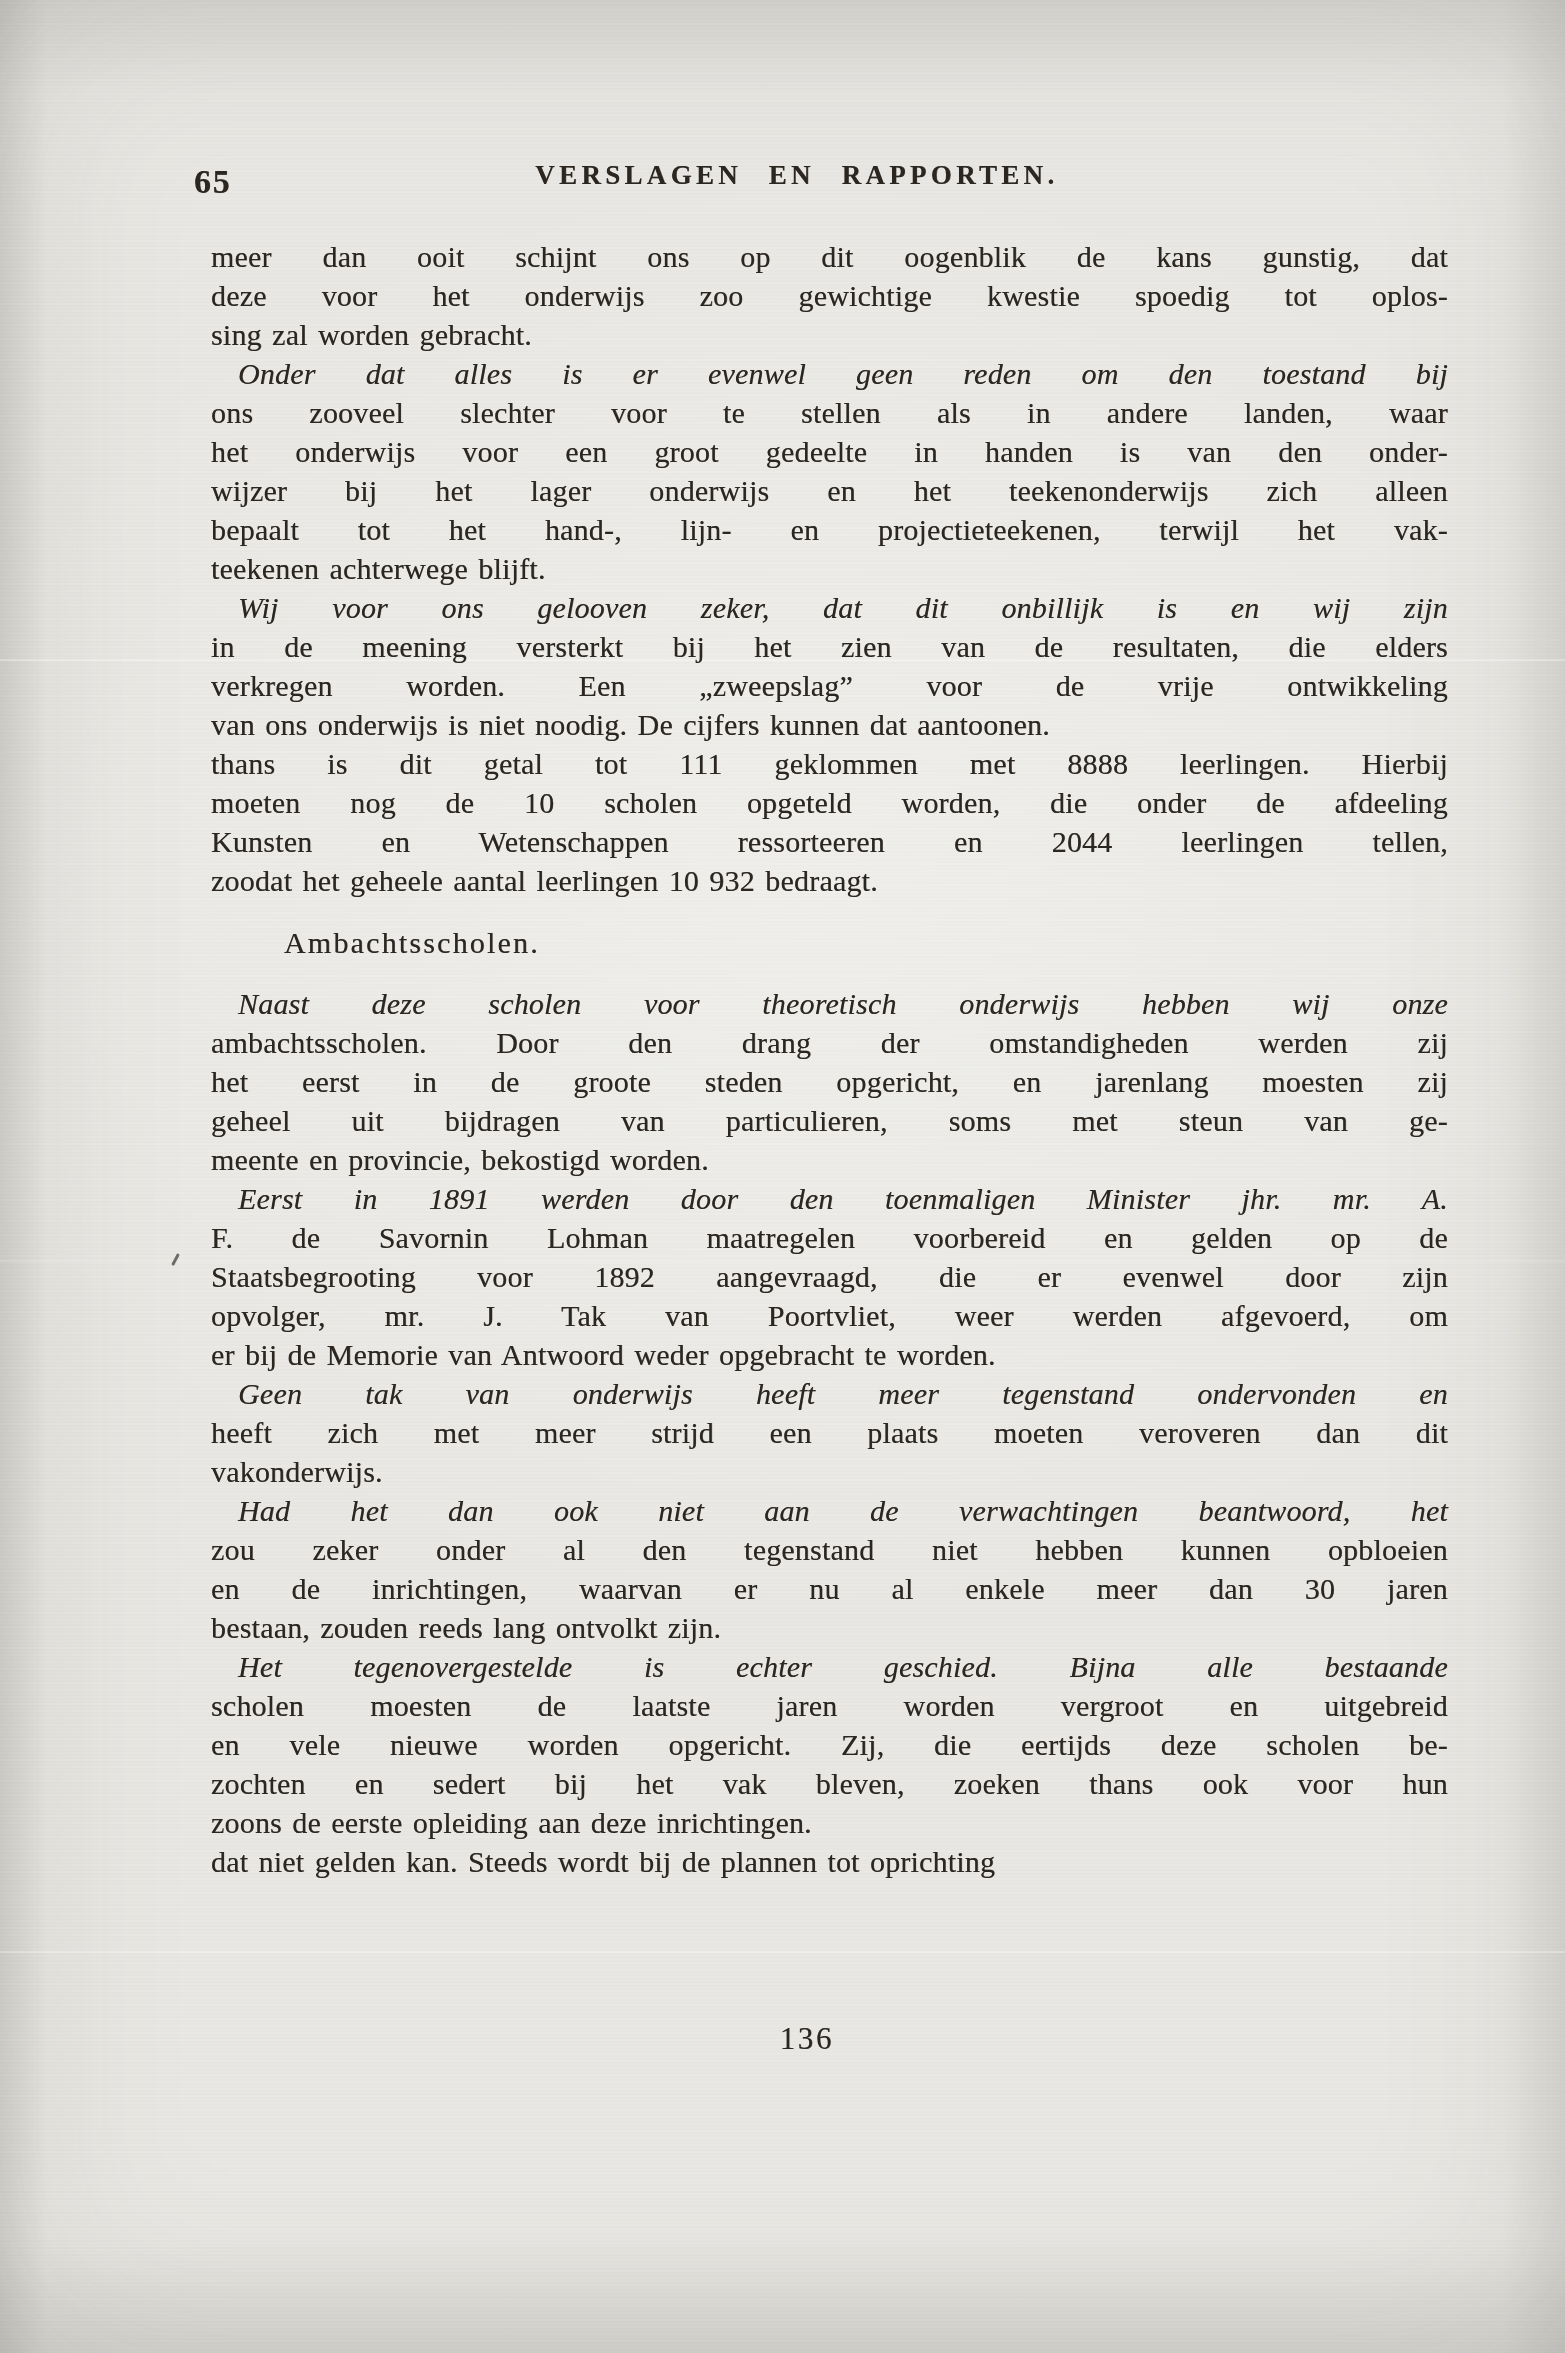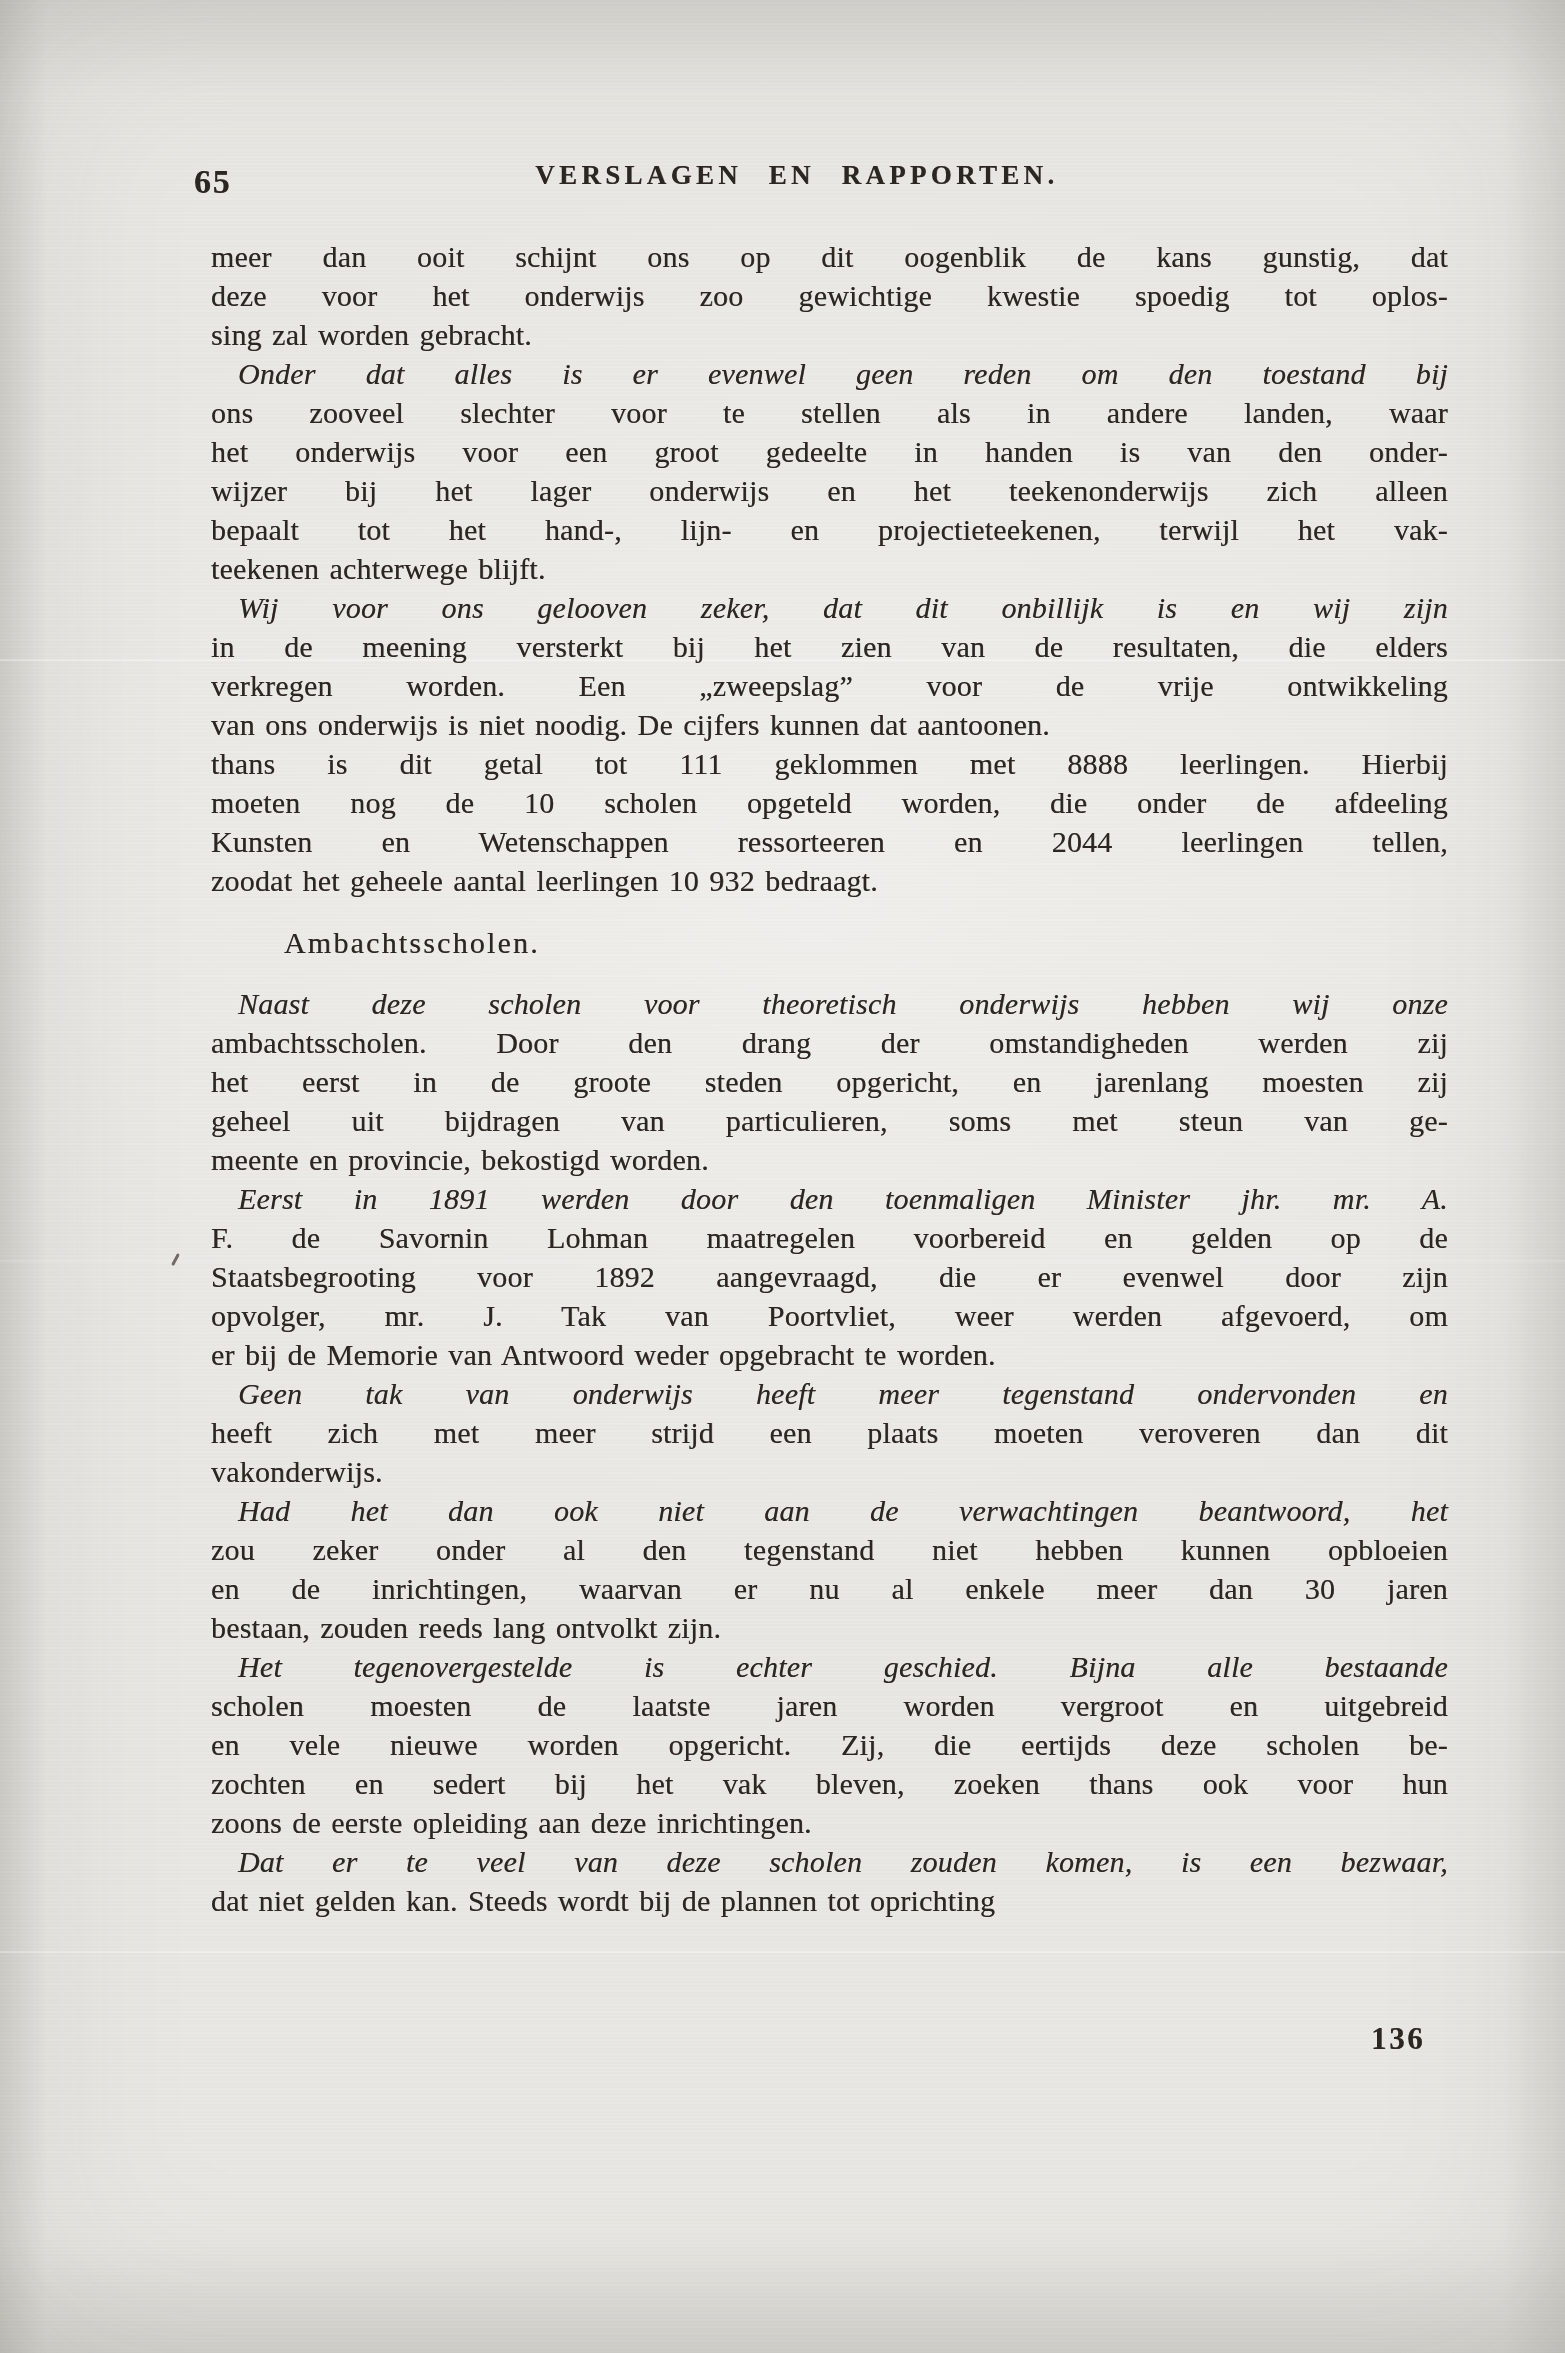--- a/index.html
+++ b/index.html
@@ -94,26 +94,25 @@
     text-align: right;
     text-align-last: left;
   }
 
   
   .footer {
     position: absolute;
     top: 2021px;
     left: 211px;
     width: 1237px;
-    text-align: right;
+    text-align: center;
     transform: translateX(-22.6px);
     font-size: 31px;
     letter-spacing: 2.6px;
     text-shadow: 0.3px 0.3px 0.6px rgba(43,38,32,0.55);
-    font-weight: bold;
   }
 
   
   .margin-mark {
     position: absolute;
     left: 174px;
     top: 1253px;
     width: 2.6px;
     height: 13px;
     background: rgba(60,54,47,0.7);
@@ -188,21 +187,20 @@
         <div class="line last">bestaan, zouden reeds lang ontvolkt zijn.</div>
       </div>
       <div class="paragraph indent">
         <div class="line first">Het tegenovergestelde is echter geschied. Bijna alle bestaande</div>
         <div class="line">scholen moesten de laatste jaren worden vergroot en uitgebreid</div>
         <div class="line">en vele nieuwe worden opgericht. Zij, die eertijds deze scholen be-</div>
         <div class="line">zochten en sedert bij het vak bleven, zoeken thans ook voor hun</div>
         <div class="line last">zoons de eerste opleiding aan deze inrichtingen.</div>
       </div>
       <div class="paragraph indent">
-        <div class="line first">Dat er te veel van deze scholen zouden komen, is een bezwaar,</div>
         <div class="line last">dat niet gelden kan. Steeds wordt bij de plannen tot oprichting</div>
       </div>
     </div>
 
   <div class="margin-mark"></div>
 
   <div class="footer">
     <span>136</span>
   </div>
 

